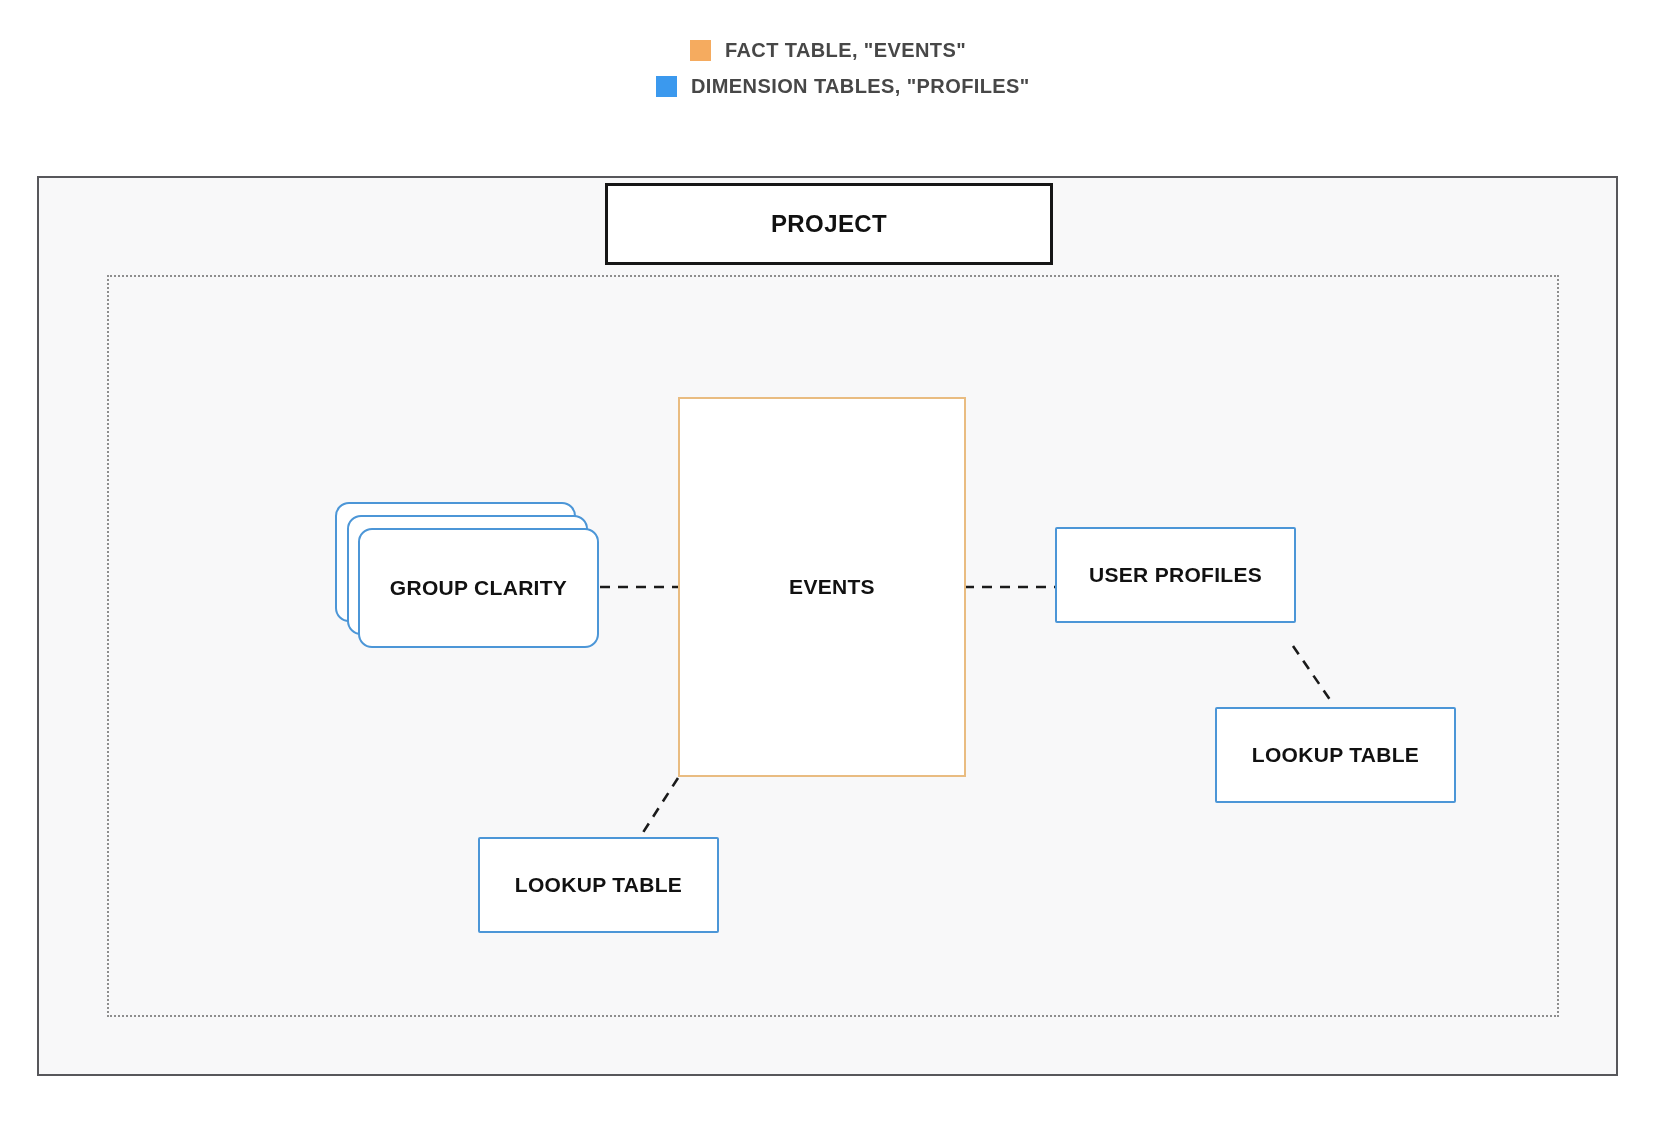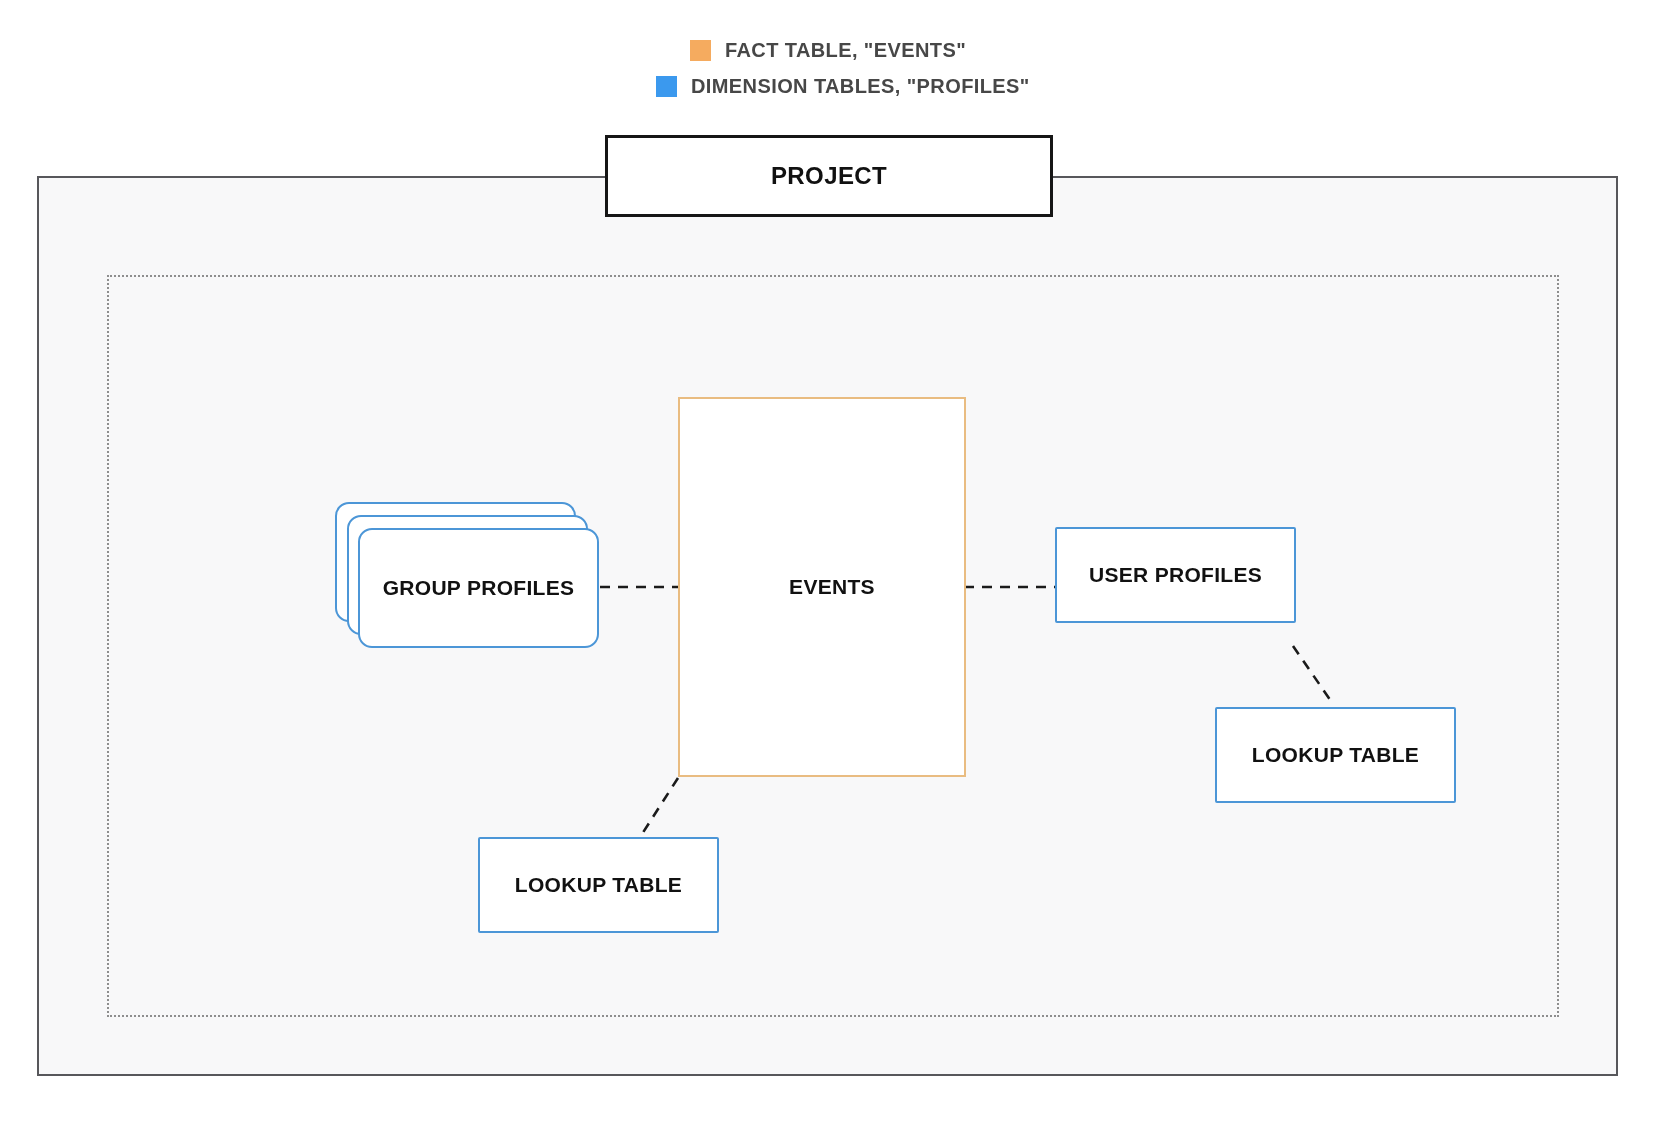--- a/index.html
+++ b/index.html
@@ -64,20 +64,21 @@
   
   .label-box {
     position: absolute;
     display: flex;
     flex-direction: column;
     justify-content: center;
     align-items: center;
     background: #ffffff;
     box-sizing: border-box;
     text-align: center;
+    margin-top: 48px;
   }
   .project-box {
     left: 605px; top: 135px;
     width: 448px; height: 82px;
     border: 3px solid #161616;
   }
   .project-box .box-title { font-size: 24px; font-weight: bold; color: #111111; letter-spacing: 0.4px; }
   .project-box .box-subtitle { font-size: 20px; color: #464646; letter-spacing: 0.2px; }
   .dataview-box {
     left: 605px; top: 243px;
@@ -171,21 +172,21 @@
     <div class="box-title">PROJECT</div>
   </div>
 
   <div class="node node-events">
     <span>EVENTS</span>
   </div>
 
   <div class="stack-card stack-back"></div>
   <div class="stack-card stack-mid"></div>
   <div class="stack-card stack-front">
-    <span>GROUP PROFILES</span>
+    <span>GROUP CLARITY</span>
   </div>
 
   <div class="node blue-node node-user-profiles">
     <span>USER PROFILES</span>
   </div>
 
   <div class="node blue-node node-lookup-right">
     <span>LOOKUP TABLE</span>
   </div>
 

